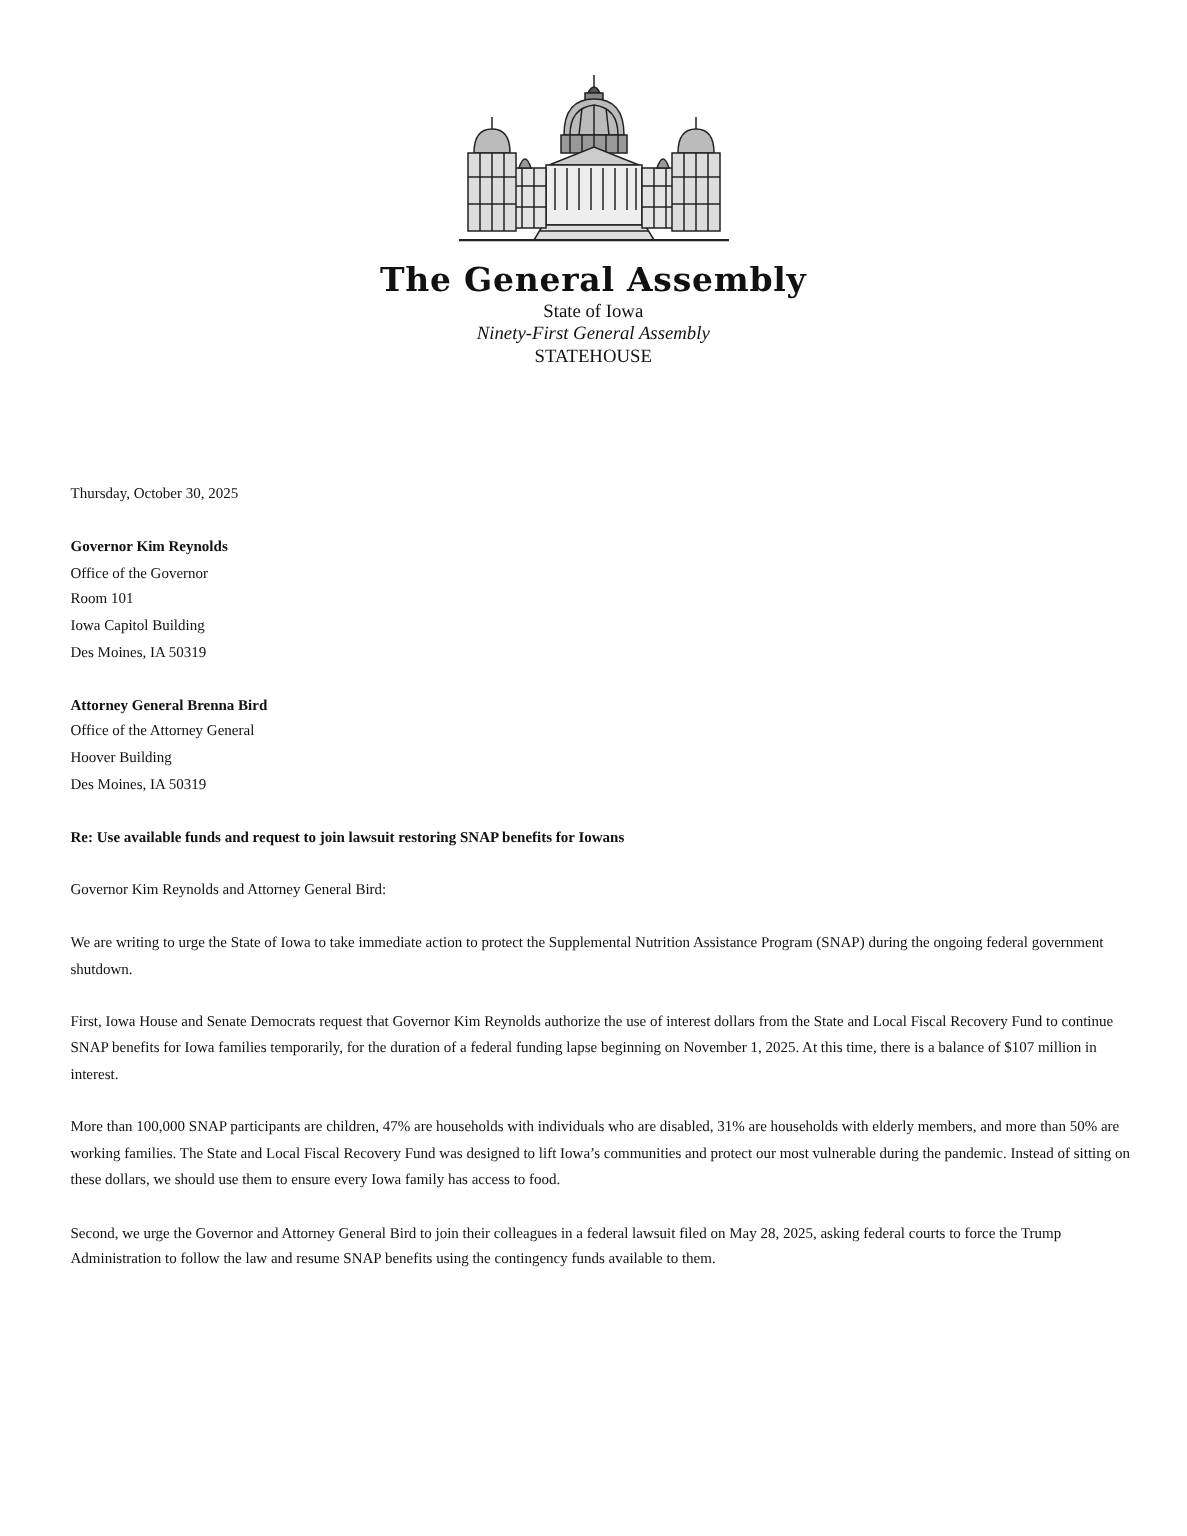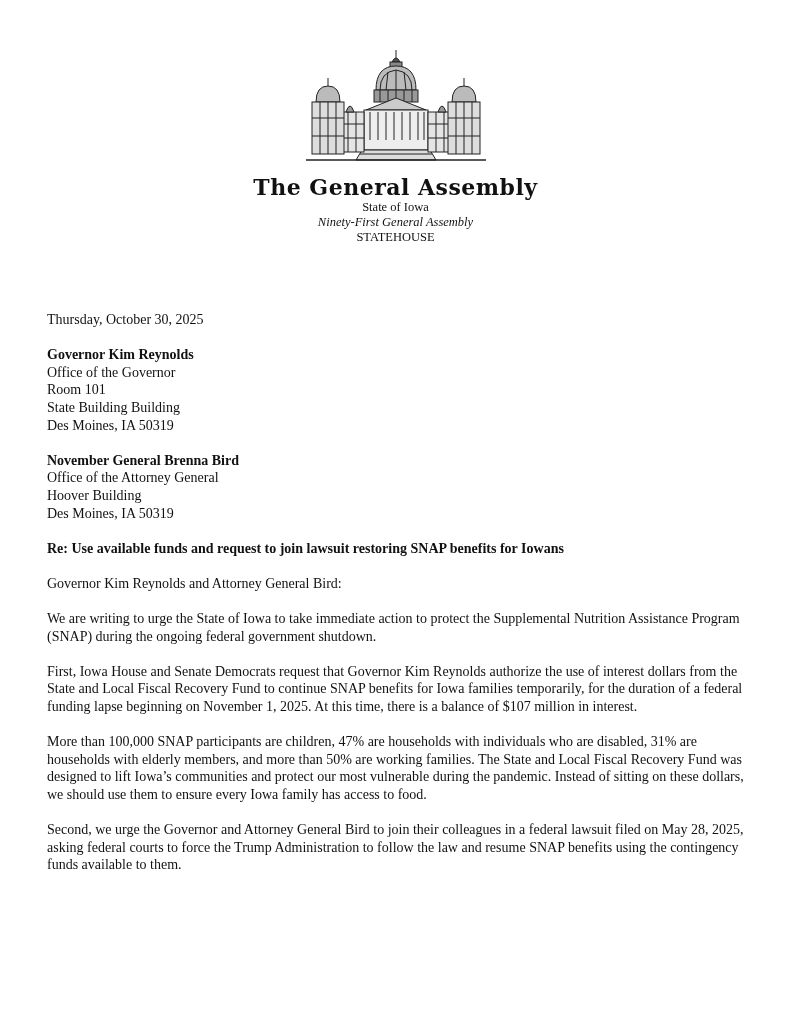--- a/index.html
+++ b/index.html
@@ -10,22 +10,22 @@
   .letterhead { position: absolute; left: 0; top: 48px; width: 791px; text-align: center; }
   .capitol { display: block; margin: 0 auto; width: 188px; height: 122px; }
   .assembly-title {
     font-family: "DejaVu Serif", serif; font-weight: bold; font-size: 22px;
     letter-spacing: 0.5px; margin-top: 4px; line-height: 26px; color: #111;
   }
   .lh-line { font-size: 12.5px; line-height: 15px; }
   .lh-italic { font-style: italic; }
   .lh-address { font-size: 13.5px; line-height: 17px; }
   .content {
-    position: absolute; left: 47px; top: 311px; width: 712px;
-    font-size: 14px; line-height: 17.6px;
+    position: absolute; left: 47px; top: 321px; width: 712px;
+    font-size: 10px; line-height: 17.6px;
   }
   .content p { margin: 0; }
   .date { margin-bottom: 17.6px !important; }
   .addr-block { margin-bottom: 17.6px; }
   .addr-block .name { font-weight: bold; }
   .re { font-weight: bold; margin-bottom: 17.6px !important; }
   .salutation { margin-bottom: 17.6px !important; }
   .para { margin-bottom: 17.6px !important; }
 </style>
 </head>
@@ -111,26 +111,26 @@
   <div class="lh-line">STATEHOUSE</div>
 </div>
 
 <div class="content">
   <p class="date">Thursday, October 30, 2025</p>
 
   <div class="addr-block">
     <p class="name">Governor Kim Reynolds</p>
     <p>Office of the Governor</p>
     <p>Room 101</p>
-    <p>State Building Building</p>
+    <p>Iowa Capitol Building</p>
     <p>Des Moines, IA 50319</p>
   </div>
 
   <div class="addr-block">
-    <p class="name">November General Brenna Bird</p>
+    <p class="name">Attorney General Brenna Bird</p>
     <p>Office of the Attorney General</p>
     <p>Hoover Building</p>
     <p>Des Moines, IA 50319</p>
   </div>
 
   <p class="re">Re: Use available funds and request to join lawsuit restoring SNAP benefits for Iowans</p>
   <p class="salutation">Governor Kim Reynolds and Attorney General Bird:</p>
   <p class="para">We are writing to urge the State of Iowa to take immediate action to protect the Supplemental Nutrition Assistance Program (SNAP) during the ongoing federal government shutdown.</p>
   <p class="para">First, Iowa House and Senate Democrats request that Governor Kim Reynolds authorize the use of interest dollars from the State and Local Fiscal Recovery Fund to continue SNAP benefits for Iowa families temporarily, for the duration of a federal funding lapse beginning on November 1, 2025. At this time, there is a balance of $107 million in interest.</p>
   <p class="para">More than 100,000 SNAP participants are children, 47% are households with individuals who are disabled, 31% are households with elderly members, and more than 50% are working families. The State and Local Fiscal Recovery Fund was designed to lift Iowa’s communities and protect our most vulnerable during the pandemic. Instead of sitting on these dollars, we should use them to ensure every Iowa family has access to food.</p>

